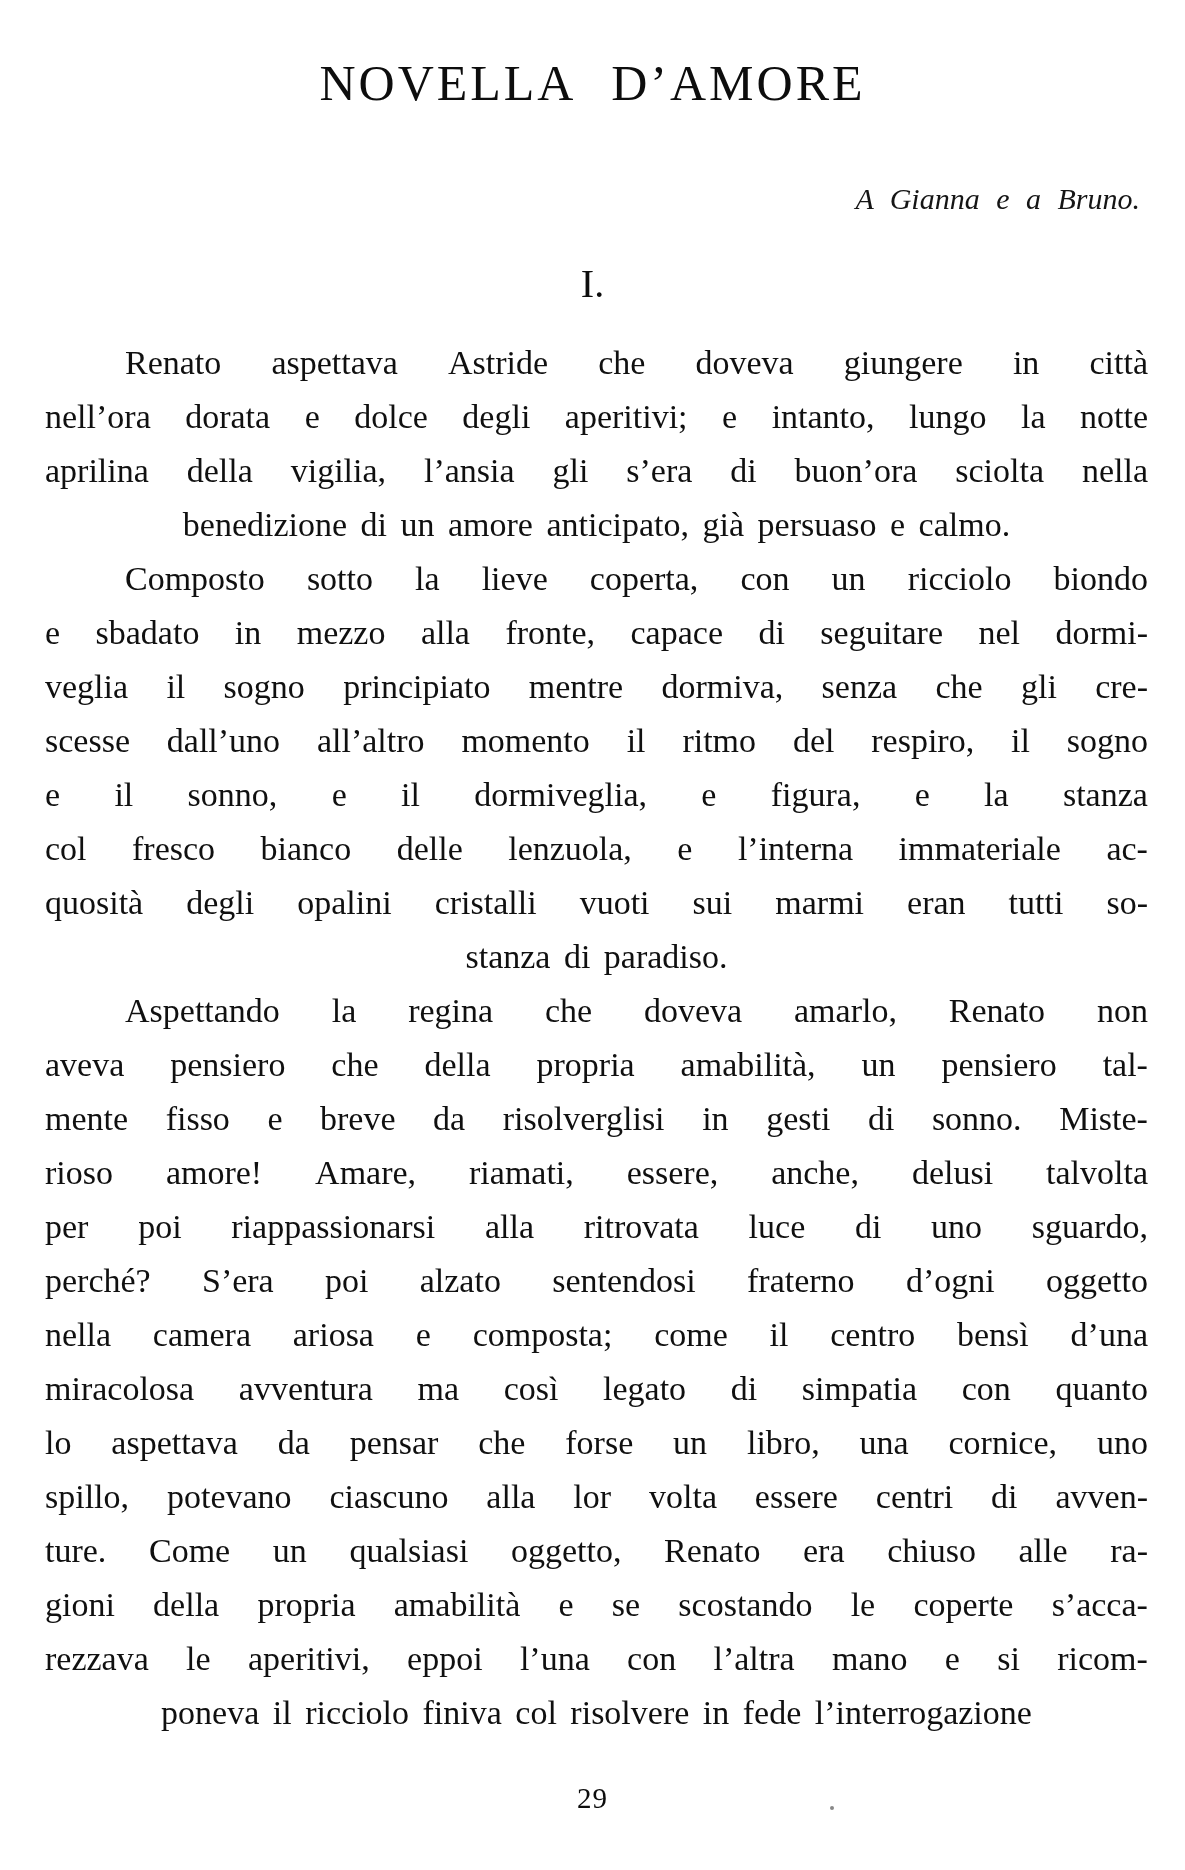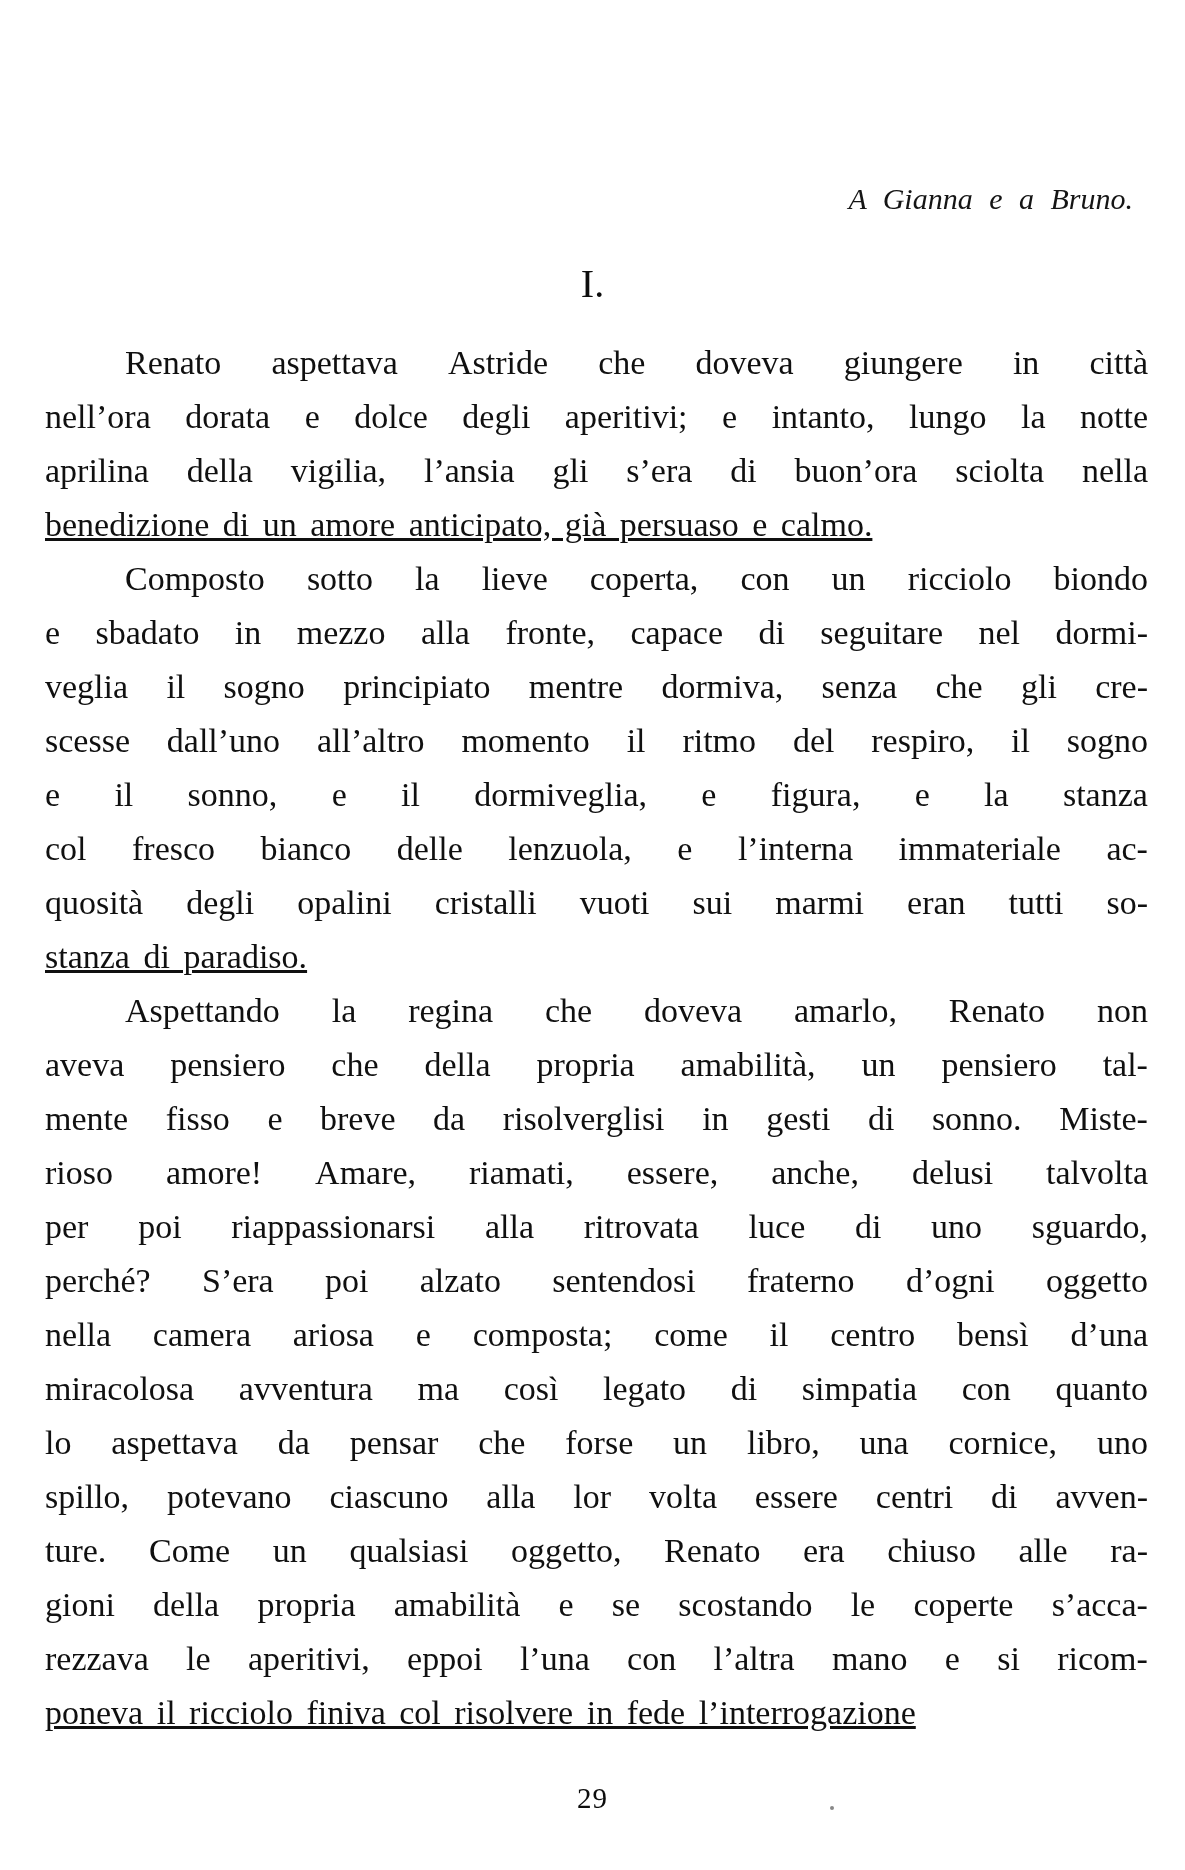--- a/index.html
+++ b/index.html
@@ -25,21 +25,21 @@
     text-align: center;
     font-size: 50px;
     font-weight: normal;
     letter-spacing: 3px;
     word-spacing: 22px;
     color: #0d0d0d;
   }
   .dedication {
     position: absolute;
     top: 182px;
-    right: 52px;
+    right: 45px;
     font-size: 30px;
     font-style: italic;
     word-spacing: 9px;
     color: #151515;
   }
   .section-number {
     position: absolute;
     top: 260px;
     left: 0;
     width: 100%;
@@ -61,23 +61,22 @@
     line-height: 54px;
     white-space: nowrap;
   }
   .line.justified {
     display: flex;
     justify-content: space-between;
   }
   .line.first { padding-left: 80px; }
   .line.last {
     display: block;
-    text-align: left;
+    text-align: center;
     word-spacing: 5px;
-    text-decoration: underline;
   }
   .word { display: inline-block; }
   .page-number {
     position: absolute;
     top: 1782px;
     left: 0;
     width: 100%;
     text-align: center;
     font-size: 29px;
     letter-spacing: 1px;
@@ -92,20 +91,21 @@
     border-radius: 50%;
     background: #555;
     opacity: 0.7;
   }
 </style>
 </head>
 <body>
 
 <div class="page">
 
+  <h1 class="title">NOVELLA D’AMORE</h1>
 
   <div class="dedication">A Gianna e a Bruno.</div>
 
   <div class="section-number">I.</div>
 
   <div class="body-text">
       <div class="paragraph">
         <div class="line first justified">
           <span class="word">Renato</span>
           <span class="word">aspettava</span>

